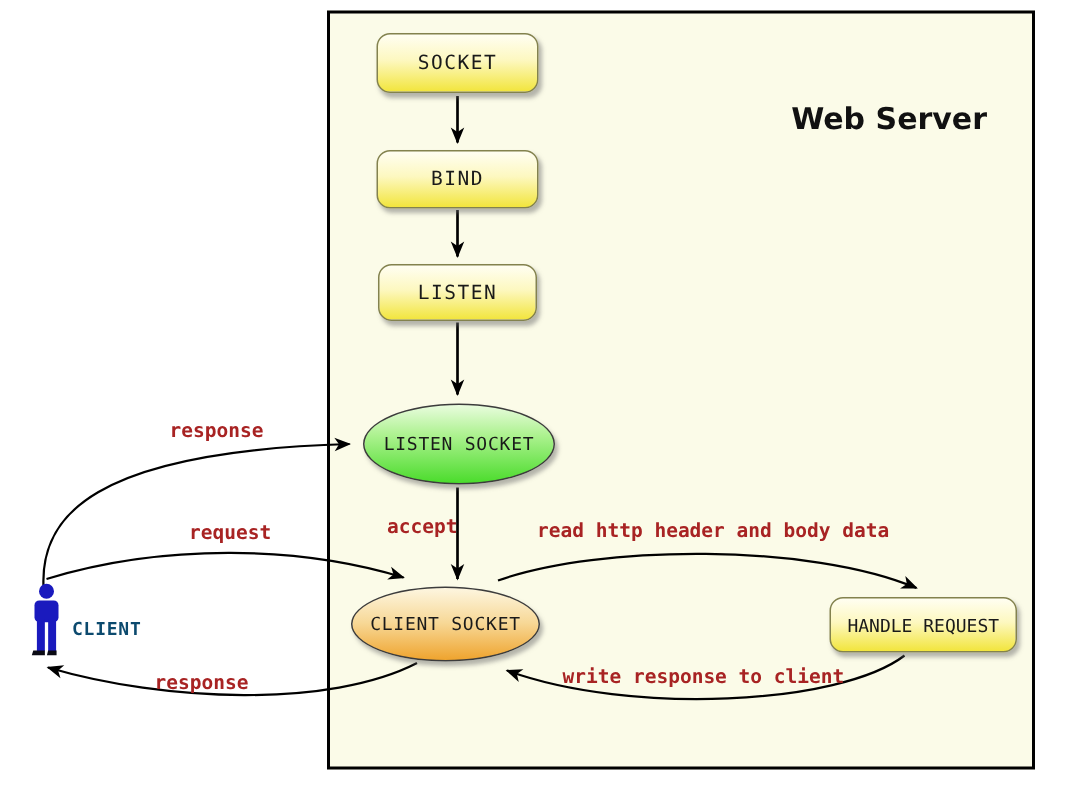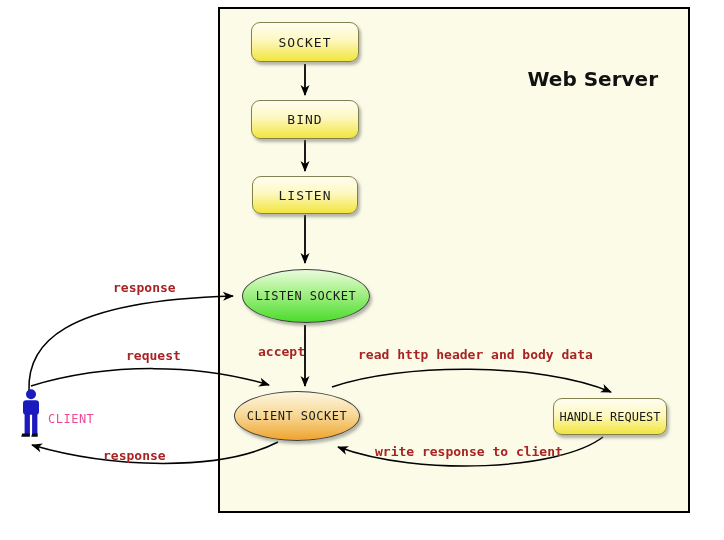--- a/index.html
+++ b/index.html
@@ -33,22 +33,22 @@
     position:absolute; color:#a82323; font-weight:bold; font-size:13px;
     white-space:nowrap; z-index:4;
   }
   .diagram-title {
     position:absolute; left:488px; top:67px; width:170px; text-align:right;
     font-family:"DejaVu Sans", sans-serif; font-weight:bold; font-size:20px;
     color:#111; z-index:3;
   }
   .client-figure { position:absolute; left:18px; top:388px; width:26px; height:52px; z-index:3; }
   .client-label {
-    position:absolute; left:48px; top:412px; font-weight:normal; font-size:12px;
-    color:#ec4899; letter-spacing:0.5px; z-index:3;
+    position:absolute; left:48px; top:412px; font-weight:bold; font-size:12px;
+    color:#0c4a6e; letter-spacing:0.5px; z-index:3;
   }
 </style>
 </head>
 <body>
 
 <div class="stage">
 
   <div class="server-box"></div>
   <div class="diagram-title">Web Server</div>
 
@@ -79,21 +79,21 @@
   </div>
   <div class="node ellipse green-node" style="left:242px; top:269px; width:128px; height:54px;">
     <span>LISTEN SOCKET</span>
   </div>
   <div class="node step" style="left:252px; top:176px; width:106px; height:38px;">
     <span>LISTEN</span>
   </div>
   <div class="node ellipse orange-node" style="left:234px; top:391px; width:126px; height:50px;">
     <span>CLIENT SOCKET</span>
   </div>
-  <div class="node step" style="left:553px; top:398px; width:114px; height:37px; font-size:12px; letter-spacing:0;">
+  <div class="node step" style="left:553px; top:398px; width:125px; height:37px; font-size:12px; letter-spacing:0;">
     <span>HANDLE REQUEST</span>
   </div>
 
   <svg class="client-figure" viewBox="0 0 26 52">
     <circle cx="13" cy="6.2" r="5" fill="#1a1abe"></circle>
     <rect x="5" y="12.3" width="16" height="14.5" rx="3.2" fill="#1a1abe"></rect>
     <rect x="6.6" y="25" width="5.3" height="21" fill="#1a1abe"></rect>
     <rect x="14.1" y="25" width="5.3" height="21" fill="#1a1abe"></rect>
     <path d="M4.2,45.6 h7.7 v3.2 h-8.7 z" fill="#0a0a14"></path>
     <path d="M14.1,45.6 h5.6 v3.2 h-6.4 z" fill="#0a0a14"></path>

